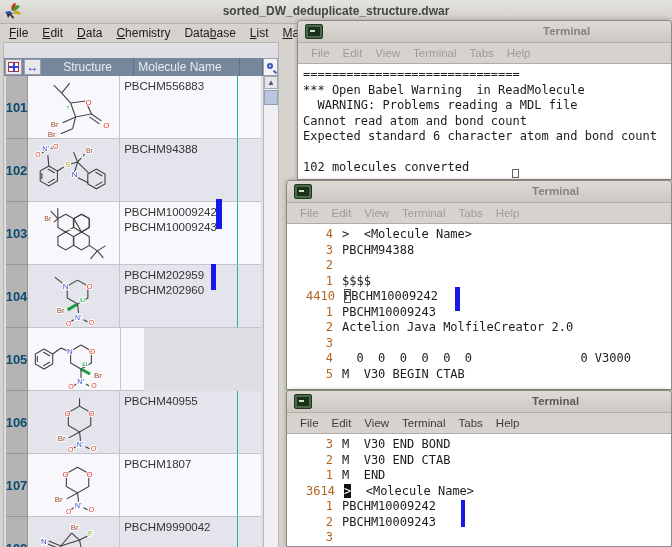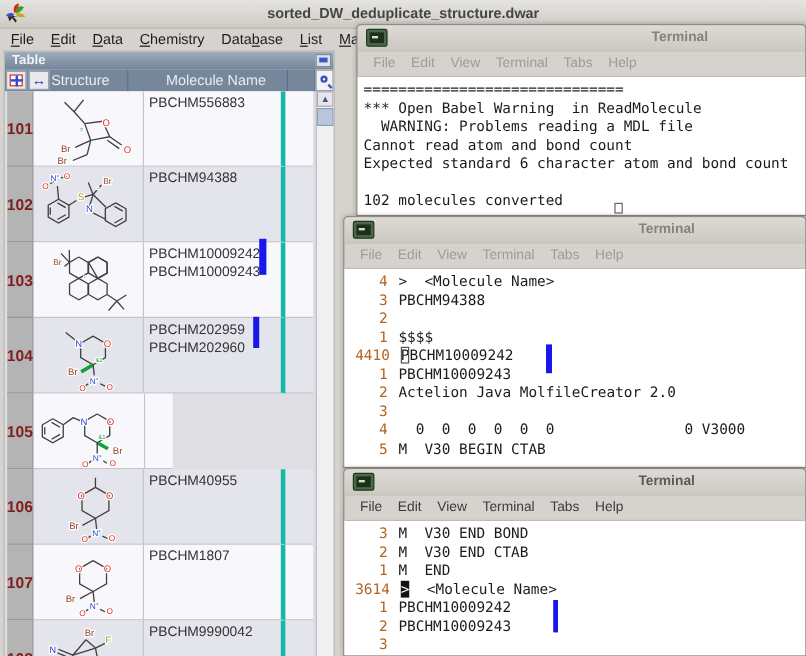--- a/index.html
+++ b/index.html
@@ -31,34 +31,34 @@
   .tool-btn { position:absolute; top:1px; width:17px; height:16px; background:#e9e9ec;
     border:1px solid #9aa0ae; display:flex; align-items:center; justify-content:center; }
   .tool-btn.b1 { left:1px; }
   .tool-btn.b2 { left:20px; }
   .icon-table-plus { width:11px; height:10px; border:1px solid #c03028; position:relative; background:#fff; }
   .icon-table-plus::before { content:""; position:absolute; left:4px; top:0; width:2px; height:9px; background:#3347cc; }
   .icon-table-plus::after { content:""; position:absolute; left:0px; top:3px; width:10px; height:2px; background:#3347cc; }
   .icon-fit { color:#2437cc; font-size:12px; font-weight:bold; line-height:1; }
   .hdr-cell { position:absolute; top:0; height:18px; font-size:12px; color:#e7ecf2;
     text-align:center; padding-top:2px; border-right:1px solid #5f708a; border-right:1px solid #5f708a; }
-  .hdr-structure { left:24px; width:79px; }
+  .hdr-structure { left:38px; width:92px; }
   .hdr-name { left:117px; width:119px; }
   .hdr-extra { left:236px; width:23px; }
   .search-btn { position:absolute; top:15px; left:259px; width:15px; height:18px;
     background:#f3f3f6; border:1px solid #9aa0ae; }
   .mag { position:absolute; left:3px; top:4px; width:6px; height:6px; border:2px solid #3b55bb; border-radius:50%; }
   .mag::after { content:""; position:absolute; left:5px; top:5px; width:2px; height:4px; background:#3b55bb; transform:rotate(-45deg); }
   .table-body { position:absolute; left:0; top:33px; width:257px; bottom:0; overflow:hidden; }
   .t-row { display:flex; height:63px; margin-left:2px; }
   .cell-num { width:22px; background:#b4b4b4; border-right:1px solid #969696; border-bottom:1px solid #969696;
-    display:flex; align-items:center; justify-content:center; font-size:13px; font-weight:600; color:#7f1d1d; }
+    display:flex; align-items:center; justify-content:center; font-size:13px; font-weight:600; color:#0c4a6e; }
   .cell-struct { width:93px; border-right:1px solid #c4c4cc; border-bottom:1px solid #c4c4cc;
     display:flex; justify-content:center; overflow:hidden; }
-  .cell-names { width:119px; border-right:4px solid #14b8a6; border-bottom:1px solid #c4c4cc;
+  .cell-names { width:119px; border-right:1px solid #14b8a6; border-bottom:1px solid #c4c4cc;
     font-size:11.5px; color:#333; line-height:15px; padding:3px 0 0 4px; }
   .cell-extra { width:23px; border-bottom:1px solid #c4c4cc; }
   .t-row.odd  .cell-struct, .t-row.odd  .cell-names, .t-row.odd  .cell-extra { background:#f8f8fc; }
   .t-row.even .cell-struct, .t-row.even .cell-names, .t-row.even .cell-extra { background:#e4e4ec; }
   .scrollbar { position:absolute; left:259px; top:33px; width:15px; bottom:0;
     background:#f0f0f3; border-left:1px solid #b6b6bc; }
   .scroll-up { position:absolute; left:0; top:0; width:14px; height:13px; background:#e6e6ea;
     border:1px solid #a7a7b0; color:#4a5a74; font-size:8px; text-align:center; line-height:11px; }
   .scroll-thumb { position:absolute; left:0; top:14px; width:14px; height:15px;
     background:#b9c6de; border:1px solid #8fa0bc; }
@@ -77,21 +77,21 @@
     background:#4a6b4a; border:1px solid #22351f; border-radius:2px; }
   .term-icon::after { content:""; position:absolute; left:2px; top:2px; right:2px; bottom:2px; background:#1c301a; }
   .term-icon::before { content:""; position:absolute; left:4px; top:5px; width:5px; height:2px;
     background:#cfe3c8; z-index:1; }
   .term-menu { height:20px; display:flex; align-items:center; gap:13px; padding-left:13px;
     font-size:11.5px; color:#9c9c96; }
   .term.active .term-menu { color:#3c3c38; }
   .term-body { position:absolute; left:0; top:42px; right:0; bottom:0; background:#ffffff;
     border-top:1px solid #b0aca5; overflow:hidden; padding:3px 0 0 5px;
     font-family:"DejaVu Sans Mono", monospace; font-size:12px; color:#1b1b1b; }
-  .term-body.gutters { padding-left:2px; }
+  .term-body.gutters { padding-left:12px; }
   .term-line { height:15.5px; white-space:pre; }
   .gutter { display:inline-block; width:43px; padding-right:9px; text-align:right;
     color:#b3641f; white-space:pre; }
   .gutter.abs { width:45px; padding-left:7px; padding-right:0; text-align:left; }
   .cur-hollow { outline:1px solid #555; outline-offset:-1px; }
   .cur-block { background:#121212; color:#ffffff; }
 
   
   .blue-bar { position:absolute; z-index:60; }
   .stray-cursor { position:absolute; z-index:15; width:7px; height:9px; border:1px solid #666; background:#fff; }
@@ -115,24 +115,20 @@
     <span class="menu-item"><u>E</u>dit</span>
     <span class="menu-item"><u>D</u>ata</span>
     <span class="menu-item"><u>C</u>hemistry</span>
     <span class="menu-item">Data<u>b</u>ase</span>
     <span class="menu-item"><u>L</u>ist</span>
     <span class="menu-item"><u>M</u>acro</span>
     <span class="menu-item"><u>H</u>elp</span>
   </div>
 
 <div class="table-panel">
-  <div class="panel-titlebar">
-    <span>Table</span>
-    <span class="panel-min-btn"></span>
-  </div>
   <div class="header-row">
     <span class="tool-btn b1">
         <span class="icon-table-plus"></span>
       </span>
     <span class="tool-btn b2">
         <span class="icon-fit">↔</span>
       </span>
     <span class="hdr-cell hdr-structure">Structure</span>
     <span class="hdr-cell hdr-name">Molecule Name</span>
     <span class="hdr-cell hdr-extra"></span>

